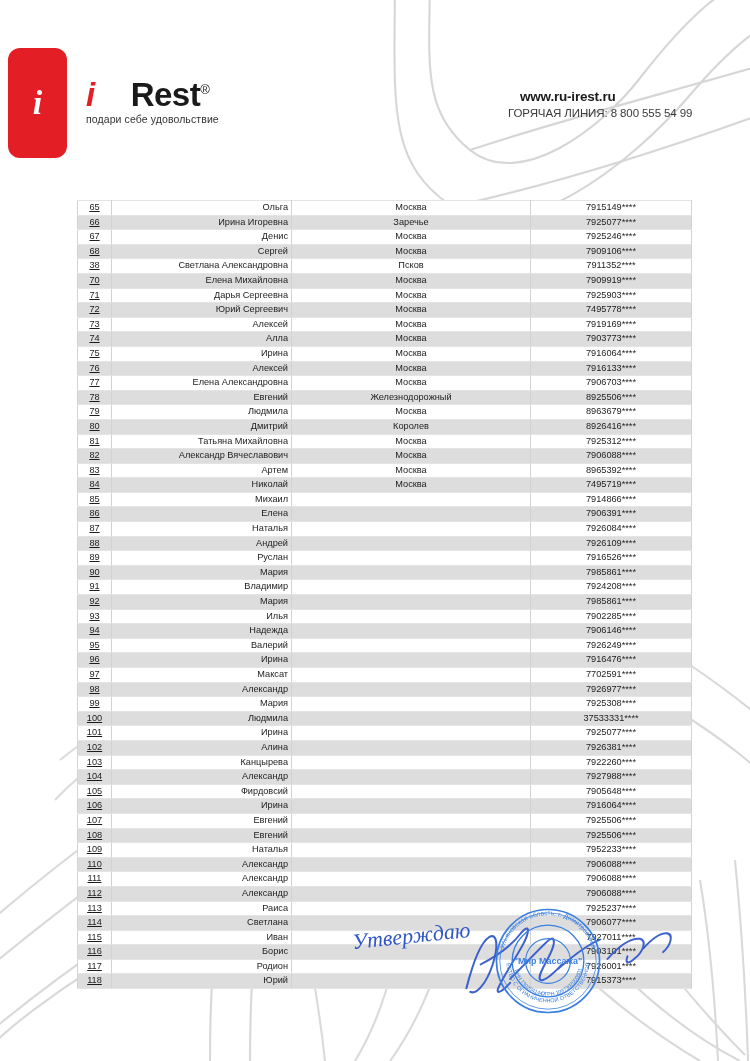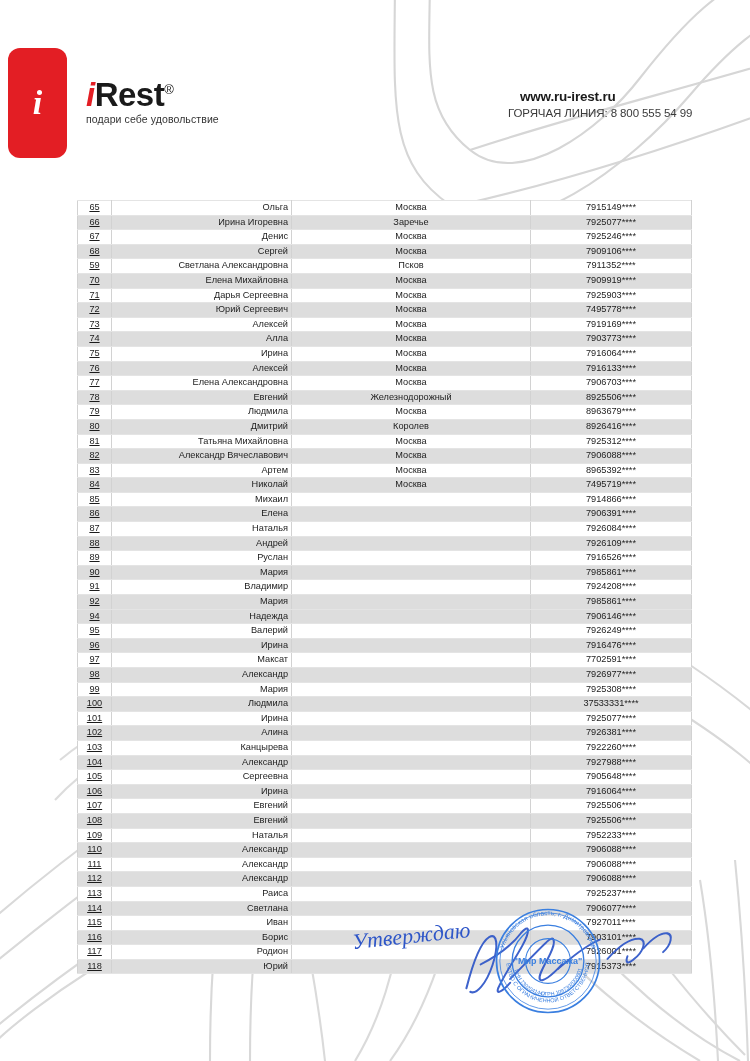--- a/index.html
+++ b/index.html
@@ -56,21 +56,21 @@
     font-size: 33px;
     font-weight: bold;
     line-height: 1;
     letter-spacing: -0.5px;
     white-space: nowrap;
   }
   #brand-i {
     color: #e31e24;
     font-style: italic;
   }
-  #brand-rest { color: #1a1a1a; }
+  #brand-rest { color: #1a1a1a; margin-left: 36px; }
   #brand-reg {
     font-size: 13px;
     vertical-align: super;
     color: #1a1a1a;
     font-weight: normal;
   }
   #brand-tagline {
     margin-top: 2px;
     font-size: 10.5px;
     color: #333333;
@@ -249,21 +249,21 @@
             <td class="col-city">Москва</td>
             <td class="col-phone">7925246****</td>
           </tr>
           <tr class="row-even">
             <td class="col-num">68</td>
             <td class="col-name">Сергей</td>
             <td class="col-city">Москва</td>
             <td class="col-phone">7909106****</td>
           </tr>
           <tr class="row-odd">
-            <td class="col-num">59</td>
+            <td class="col-num">38</td>
             <td class="col-name">Светлана Александровна</td>
             <td class="col-city">Псков</td>
             <td class="col-phone">7911352****</td>
           </tr>
           <tr class="row-even">
             <td class="col-num">70</td>
             <td class="col-name">Елена Михайловна</td>
             <td class="col-city">Москва</td>
             <td class="col-phone">7909919****</td>
           </tr>
@@ -392,20 +392,26 @@
             <td class="col-name">Владимир</td>
             <td class="col-city"></td>
             <td class="col-phone">7924208****</td>
           </tr>
           <tr class="row-even">
             <td class="col-num">92</td>
             <td class="col-name">Мария</td>
             <td class="col-city"></td>
             <td class="col-phone">7985861****</td>
           </tr>
+          <tr class="row-odd">
+            <td class="col-num">93</td>
+            <td class="col-name">Илья</td>
+            <td class="col-city"></td>
+            <td class="col-phone">7902285****</td>
+          </tr>
           <tr class="row-even">
             <td class="col-num">94</td>
             <td class="col-name">Надежда</td>
             <td class="col-city"></td>
             <td class="col-phone">7906146****</td>
           </tr>
           <tr class="row-odd">
             <td class="col-num">95</td>
             <td class="col-name">Валерий</td>
             <td class="col-city"></td>
@@ -460,21 +466,21 @@
             <td class="col-phone">7922260****</td>
           </tr>
           <tr class="row-even">
             <td class="col-num">104</td>
             <td class="col-name">Александр</td>
             <td class="col-city"></td>
             <td class="col-phone">7927988****</td>
           </tr>
           <tr class="row-odd">
             <td class="col-num">105</td>
-            <td class="col-name">Сергеевна</td>
+            <td class="col-name">Фирдовсий</td>
             <td class="col-city"></td>
             <td class="col-phone">7905648****</td>
           </tr>
           <tr class="row-even">
             <td class="col-num">106</td>
             <td class="col-name">Ирина</td>
             <td class="col-city"></td>
             <td class="col-phone">7916064****</td>
           </tr>
           <tr class="row-odd">

